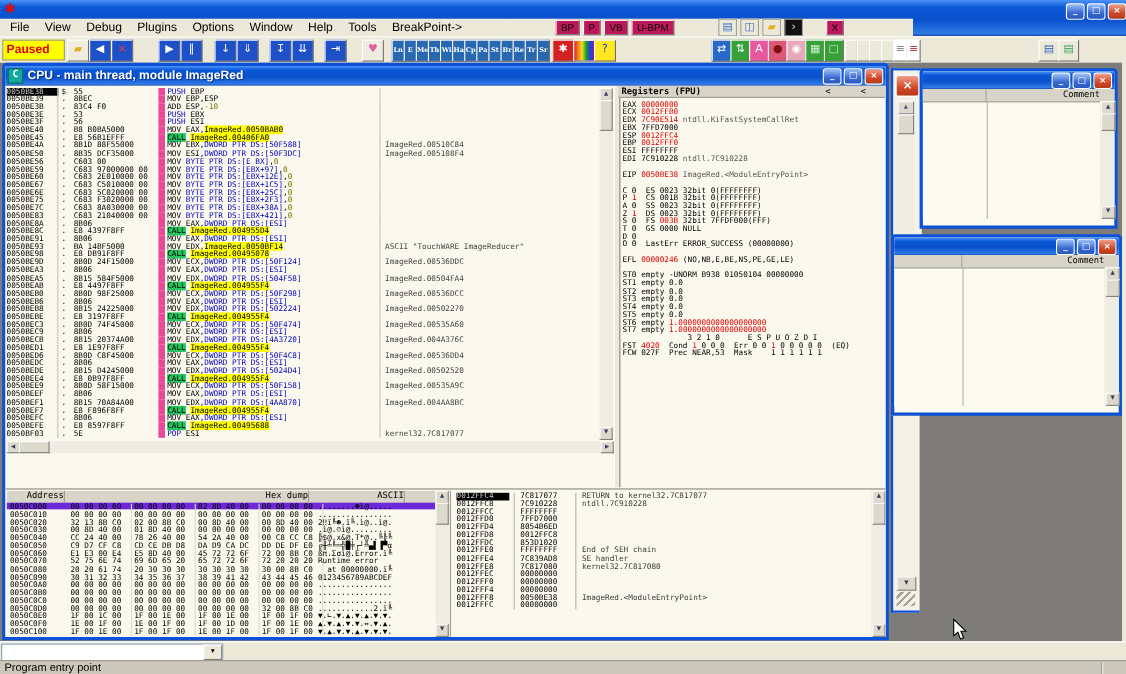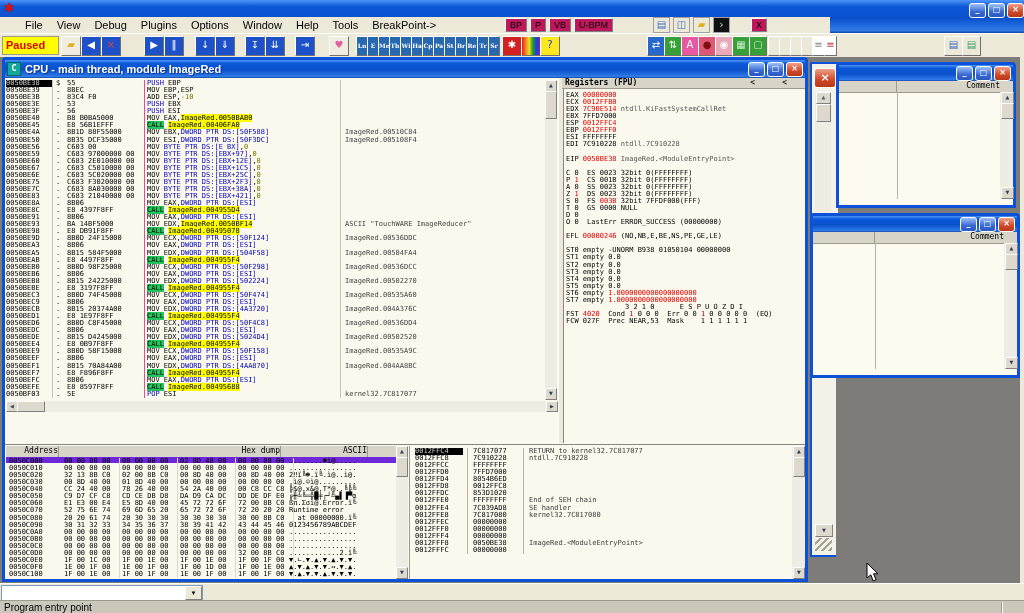--- a/index.html
+++ b/index.html
@@ -14,21 +14,21 @@
   #appicon{left:4px;top:1px;font-size:12px;color:#E01010;text-shadow:0 0 1px #800;}
   .winctl{display:flex;gap:2px;}
   #main-ctl{left:969px;top:3px;}
   .wbtn{width:15px;height:13px;border:1px solid #fff;border-radius:3px;
     background:linear-gradient(180deg,#9CC0F8,#3868D0 60%,#2858C0);color:#fff;
     font:bold 8px/11px "DejaVu Sans",sans-serif;text-align:center;}
   .wbtn.close{background:linear-gradient(180deg,#F0A088,#D04828 60%,#B83818);}
 
   
   #menubar{left:0;top:17px;width:830px;height:16px;background:#ECE9D8;}
-  #menu-items{left:18px;top:0;height:16px;display:flex;}
+  #menu-items{left:2px;top:0;height:16px;display:flex;}
   .mitem{padding:0 7px;font-size:11px;line-height:16px;color:#000;}
   #menu-btns{left:505px;top:1px;display:flex;gap:3px;}
   .mbtn{height:12px;border:1px solid;border-color:#fff #808080 #808080 #fff;background:#be185d;
     font-size:9px;line-height:12px;padding:0 4px;color:#000;}
   #menu-icons{left:653px;top:0;display:flex;gap:3px;}
   .micon{width:15px;height:14px;font-size:10px;line-height:14px;text-align:center;
     font-family:"DejaVu Sans",sans-serif;}
   #menu-x{left:751px;top:1px;}
 
   
@@ -55,21 +55,21 @@
   .cpu-title .winctl{position:absolute;right:2px;top:2px;}
   .cpu-body{position:relative;width:800px;height:501px;background:#FBF9ED;overflow:hidden;}
 
   
   #disasm{left:1px;top:2px;width:539px;height:320px;overflow:hidden;}
   .drow{height:7.07px;display:flex;overflow:visible;}
   .c-addr{width:46px;flex:none;border-right:1px solid #C8C4B4;}
   .c-addr.sel{background:#000;color:#C8C8C8;}
   .c-mark{width:11px;flex:none;padding-left:3px;}
   .c-bytes{width:77px;flex:none;}
-  .c-inst{width:193px;flex:none;border-left:1px solid #ec4899;padding-left:2px;}
+  .c-inst{width:193px;flex:none;border-left:6px solid #ec4899;padding-left:2px;}
   .c-comm{flex:1;border-left:1px solid #C8C4B4;padding-left:4px;color:#444;}
   .t-n{color:#000;} .t-b{color:#0000C0;} .t-o{color:#747400;}
   .t-y{background:#FFFF00;color:#000;} .t-c{background:#22c55e;color:#000;}
   .t-r{color:#DE0000;} .t-g{color:#555;}
 
   
   .sb{background:#EFEDE3;}
   .sbtn{position:absolute;background:#DDD9CC;border:1px solid;border-color:#fff #808080 #808080 #fff;
     color:#30405C;text-align:center;font-family:"DejaVu Sans",sans-serif;}
   .sthumb{position:absolute;background:#DDD9CC;border:1px solid;border-color:#fff #808080 #808080 #fff;}

